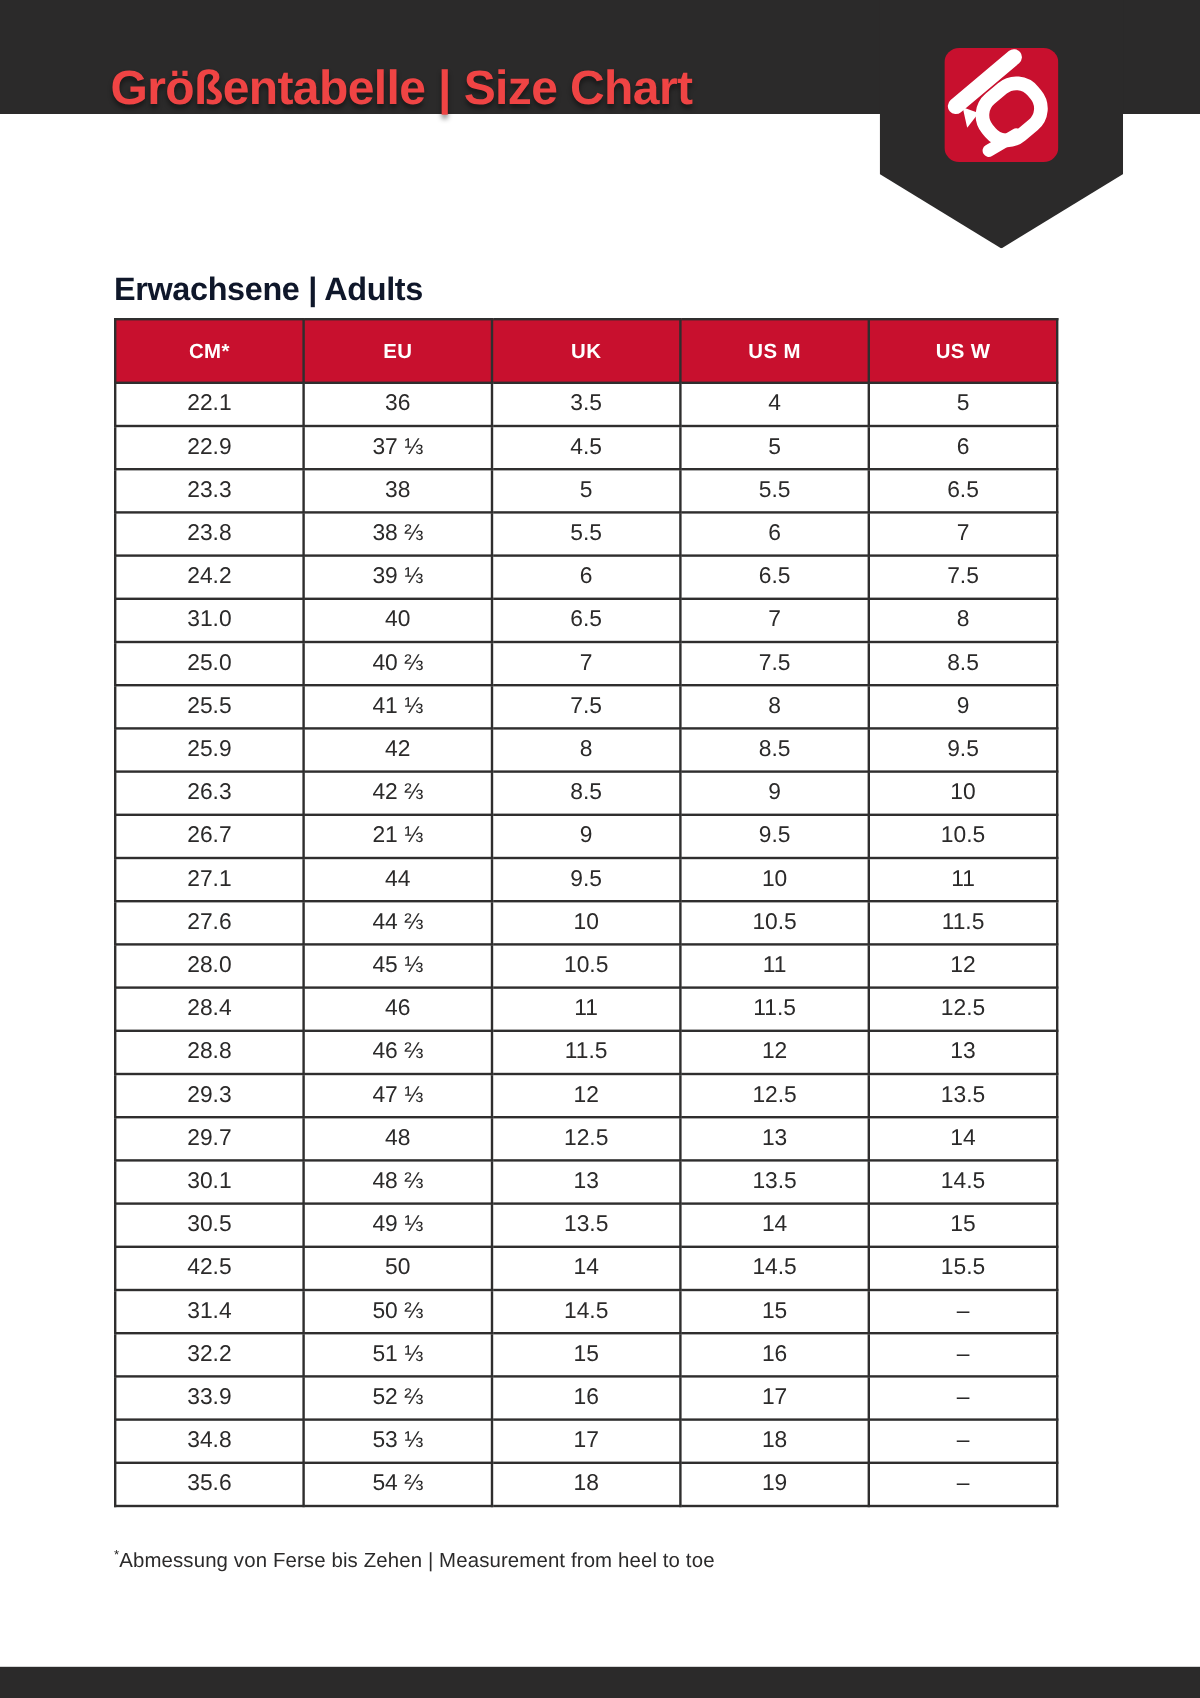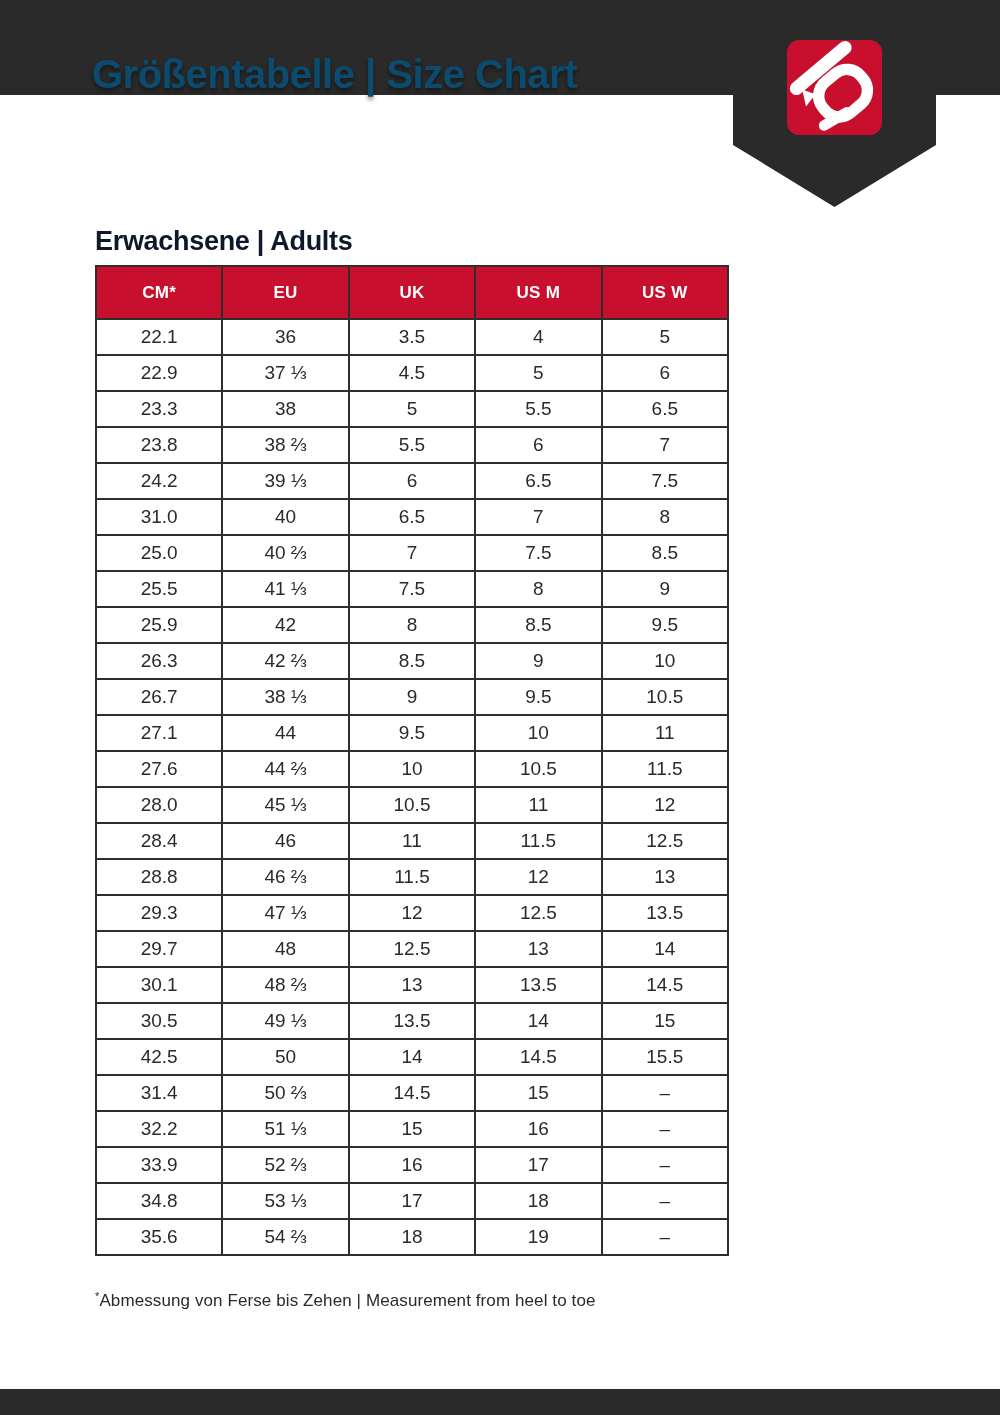--- a/index.html
+++ b/index.html
@@ -15,21 +15,21 @@
 
   
   .top-bar {
     position: absolute; left: 0; top: 0;
     width: 100%; height: 95px;
     background: #2b2a2a;
   }
   .page-title {
     position: absolute; left: 92px; top: 54px;
     font-size: 40px; font-weight: 700; line-height: 1;
-    color: #0c4a6e;
+    color: #ef4444;
     letter-spacing: -0.5px;
     text-shadow: 0 3px 4px rgba(0,0,0,0.45);
     white-space: nowrap;
   }
   .page-subtitle {
     position: absolute; left: 118px; top: 110px;
     font-size: 41px; font-weight: 700; line-height: 1.1;
     color: #2b2a2a;
     letter-spacing: -0.5px;
     text-shadow: 0 3px 3px rgba(0,0,0,0.18);
@@ -54,21 +54,21 @@
     position: absolute; left: 95px; top: 226px;
     font-size: 27px; font-weight: 700;
     letter-spacing: -0.3px;
     color: #0f172a;
     white-space: nowrap;
   }
 
   
   table.size-table {
     position: absolute; left: 95px; top: 265px;
-    width: 634px;
+    width: 787px;
     border-collapse: collapse;
     table-layout: fixed;
   }
   table.size-table th, table.size-table td {
     border: 2px solid #2f2e2e;
     text-align: center; vertical-align: middle;
     width: 20%;
   }
   table.size-table th {
     background: #c8102e;
@@ -204,21 +204,21 @@
         </tr>
         <tr>
           <td>26.3</td>
           <td>42 ⅔</td>
           <td>8.5</td>
           <td>9</td>
           <td>10</td>
         </tr>
         <tr>
           <td>26.7</td>
-          <td>38 ⅓</td>
+          <td>21 ⅓</td>
           <td>9</td>
           <td>9.5</td>
           <td>10.5</td>
         </tr>
         <tr>
           <td>27.1</td>
           <td>44</td>
           <td>9.5</td>
           <td>10</td>
           <td>11</td>

